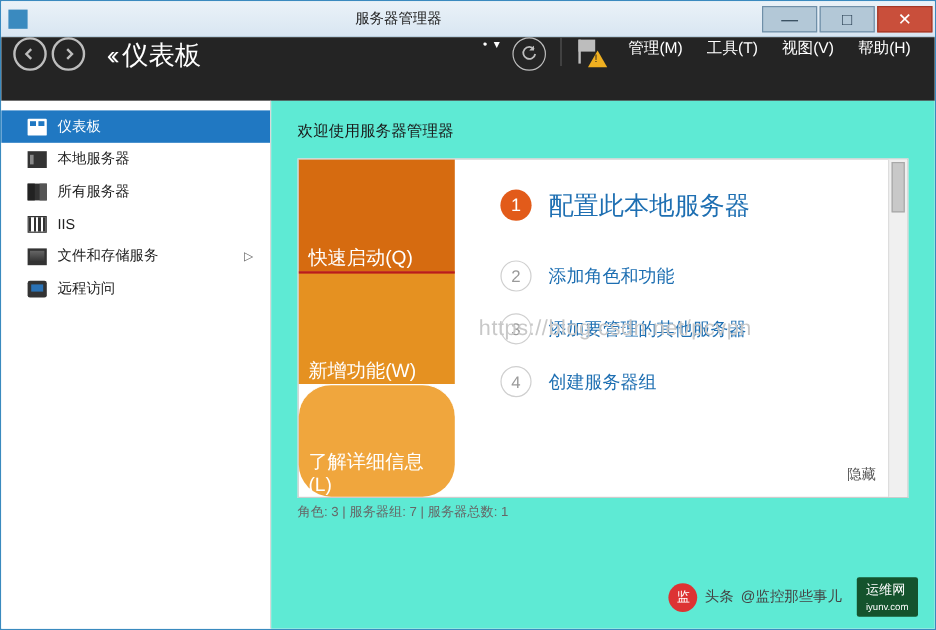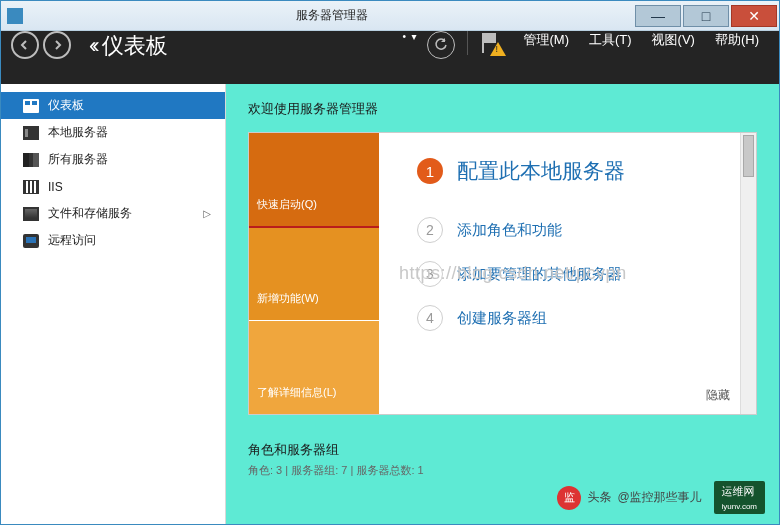--- a/index.html
+++ b/index.html
@@ -49,24 +49,24 @@
 .ic.file::after{content:"";position:absolute;left:2px;top:2px;right:2px;height:9px;background:linear-gradient(#666,#333);}
 .ic.remote{background:#333;border-radius:2px;}
 .ic.remote::after{content:"";position:absolute;left:3px;top:3px;width:10px;height:6px;background:#2a72b5;}
 
 .main{flex:1;background:#5eead4;padding:16px 22px 10px 22px;overflow:hidden;position:relative;}
 .welcome-title{font-size:13px;color:#1a1a1a;margin-bottom:14px;}
 .welcome-box{border:1px solid #ccc;height:283px;position:relative;display:flex;background:#fff;}
 .wbscroll{position:absolute;right:0;top:0;bottom:0;width:16px;background:#f0f0f0;border-left:1px solid #ddd;}
 .wbscroll::after{content:"";position:absolute;left:2px;top:2px;right:2px;height:40px;background:#c8c8c8;border:1px solid #a8a8a8;}
 .orangecol{width:130px;display:flex;flex-direction:column;}
-.orangecell{flex:1;display:flex;align-items:flex-end;padding:14px 8px;font-size:11px;color:#fff;}
+.orangecell{flex:1;display:flex;align-items:flex-end;padding:0 8px;font-size:16px;color:#fff;}
 .oc1{background:#d66b10;}
 .oc2{background:#e59121;border-top:2px solid #b91c1c;}
-.oc3{background:#f0a63d;border-top:1px solid #fff;}
+.oc3{background:#f0a63d;border-top:1px solid #fff;border-radius:27px;}
 .steps{flex:1;padding:24px 30px 10px 38px;position:relative;}
 .steprow{display:flex;align-items:center;margin-bottom:18px;}
 .stepnum{width:26px;height:26px;border-radius:50%;display:flex;align-items:center;justify-content:center;font-size:15px;margin-right:14px;}
 .stepnum.primary{background:#e25b1a;color:#fff;}
 .stepnum.sec{background:#fff;border:1px solid #cfcfcf;color:#9a9a9a;font-size:14px;}
 .steplink.primary{font-size:21px;color:#1e6fb2;}
 .steplink.sec{font-size:15px;color:#1e6fb2;}
 .hide{position:absolute;right:26px;bottom:10px;font-size:12px;color:#555;}
 .watermark{position:absolute;left:20px;top:130px;font-size:18px;color:#c8c8c8;letter-spacing:.5px;pointer-events:none;}
 
@@ -177,21 +177,20 @@
         </div>
         <div class="steprow">
           <div class="stepnum sec">4</div>
           <div class="steplink sec">创建服务器组</div>
         </div>
         <div class="hide">隐藏</div>
       </div>
       <div class="wbscroll"></div>
     </div>
 
-    <div class="roles-title">角色和服务器组</div>
     <div class="roles-sub">角色: 3 | 服务器组: 7 | 服务器总数: 1</div>
   </div>
 </div>
 
 <div class="footer">
   <div class="avatar">监</div>
   <span class="t1">头条</span>
   <span class="t1">@监控那些事儿</span>
   <span class="iyun">
     <span>运维网</span><br>

